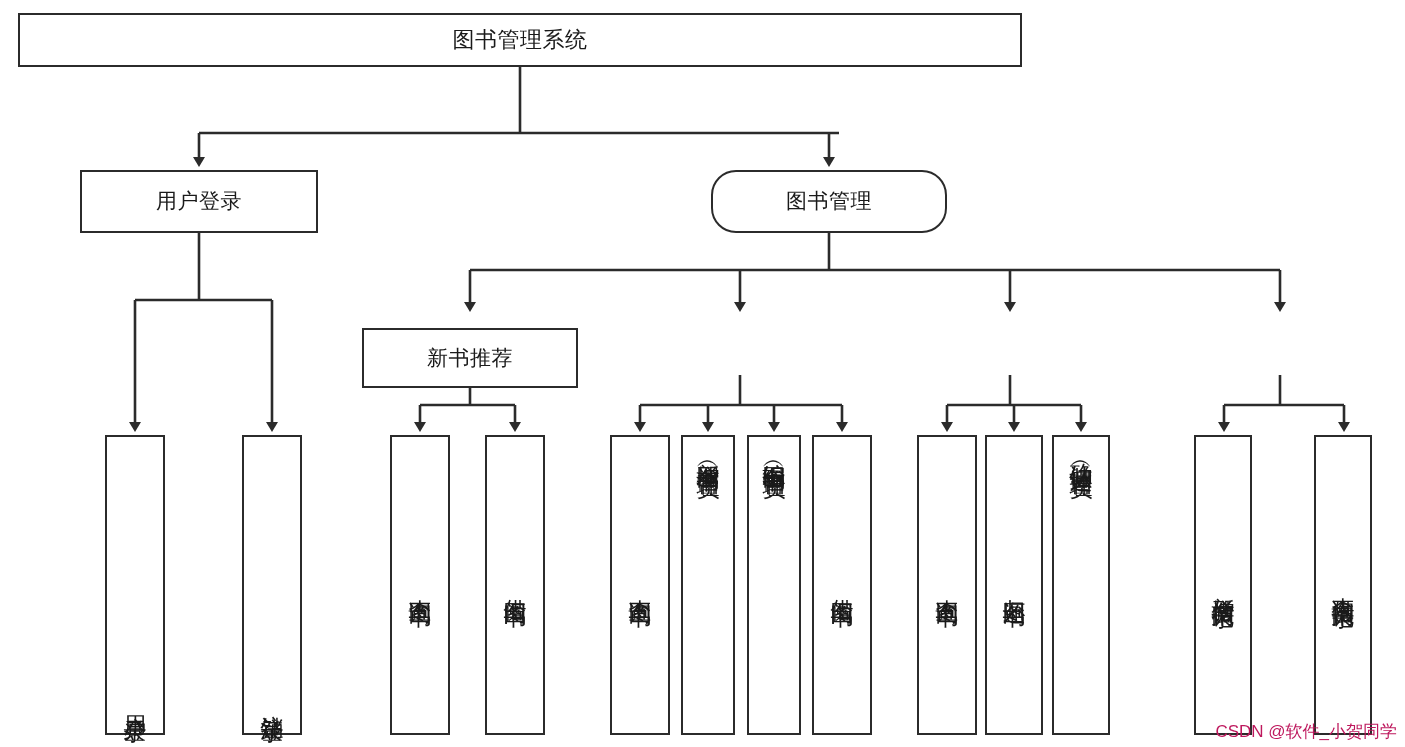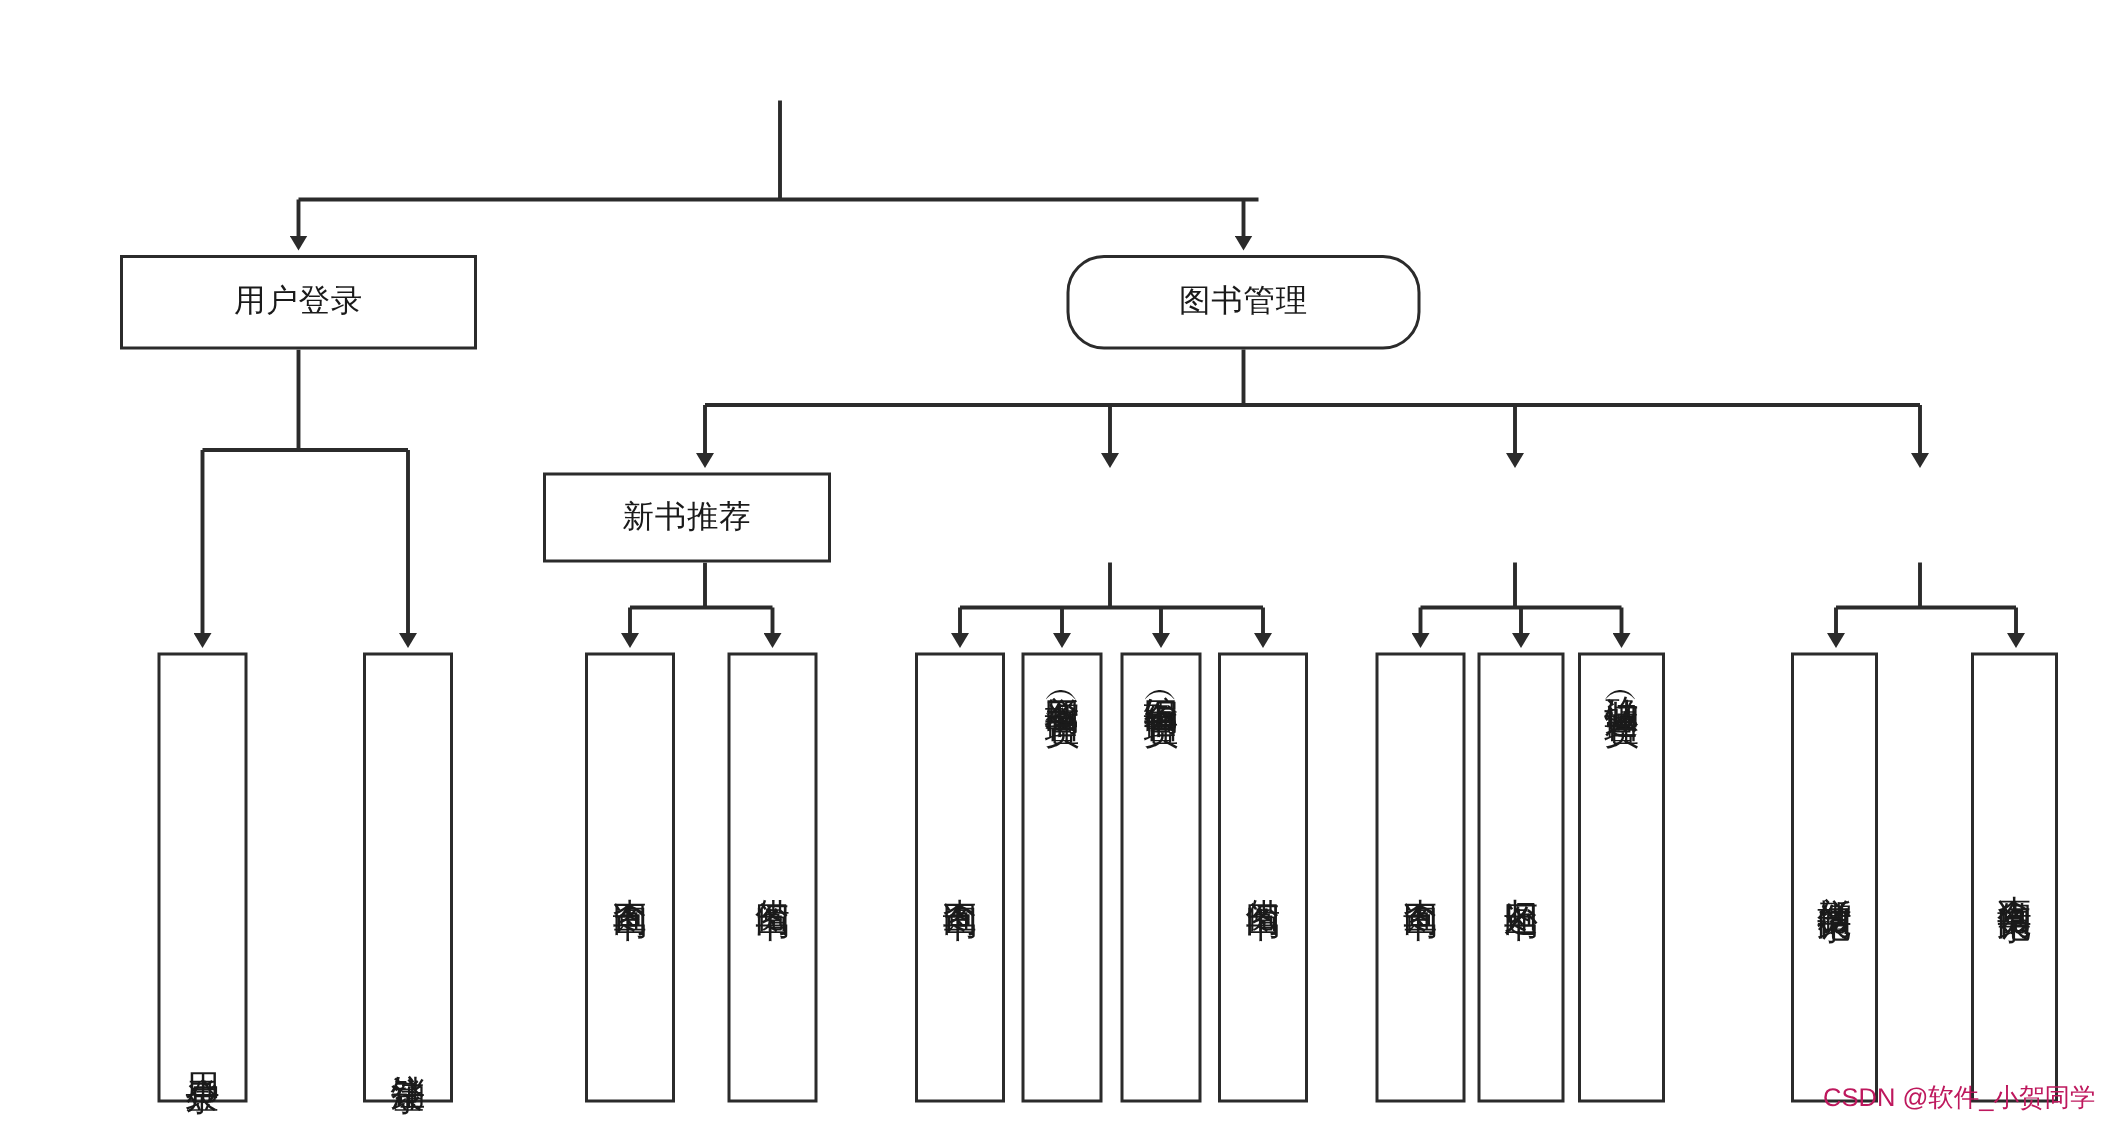--- a/index.html
+++ b/index.html
@@ -128,29 +128,32 @@
       <path d="M1014,405 L1014,423" marker-end="url(#arrow)"></path>
       <path d="M1081,405 L1081,423" marker-end="url(#arrow)"></path>
 
       <path d="M1280,375 L1280,405"></path>
       <path d="M1224,405 L1344,405"></path>
       <path d="M1224,405 L1224,423" marker-end="url(#arrow)"></path>
       <path d="M1344,405 L1344,423" marker-end="url(#arrow)"></path>
     </g>
   </svg>
 
+  <div class="node horiz root" style="left:18px; top:13px; width:1004px; height:54px;">
+    <span class="node-label">图书管理系统</span>
+  </div>
 
   <div class="node horiz" style="left:80px; top:170px; width:238px; height:63px;">
     <span class="node-label">用户登录</span>
   </div>
   <div class="node horiz" style="left:711px; top:170px; width:236px; height:63px;border-radius:25px;">
     <span class="node-label">图书管理</span>
   </div>
 
-  <div class="node horiz" style="left:362px; top:315px; width:192px; height:60px;">
+  <div class="node horiz" style="left:362px; top:328px; width:216px; height:60px;">
     <span class="node-label">新书推荐</span>
   </div>
 
   <div class="node leaf align-bottom" style="left:105px; top:435px; width:60px; height:300px; padding-bottom:28px;">
     <span class="node-label">用户登录</span>
   </div>
   <div class="node leaf align-bottom" style="left:242px; top:435px; width:60px; height:300px; padding-bottom:28px;">
     <span class="node-label">注销登录</span>
   </div>
 

